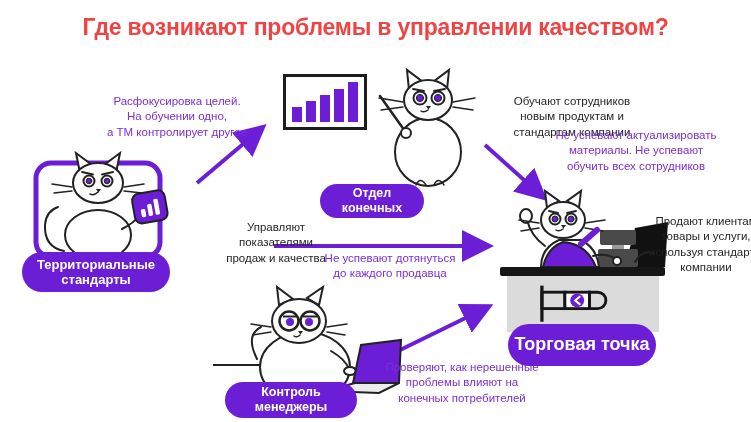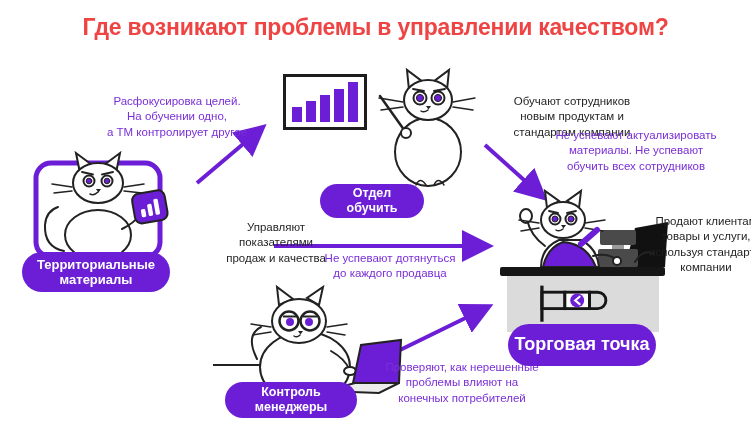--- a/index.html
+++ b/index.html
@@ -92,21 +92,21 @@
   </g>
   <path d="M68,44 L73,44 L70.5,47.5 Z" fill="#222"></path>
   <g transform="translate(103,50) rotate(-10)">
     <rect x="0" y="0" width="33" height="30" rx="7" class="fill-purple" stroke="#222" stroke-width="2"></rect>
     <rect x="7" y="16" width="4.5" height="8" rx="1.5" fill="#fff"></rect>
     <rect x="14" y="12" width="4.5" height="12" rx="1.5" fill="#fff"></rect>
     <rect x="21" y="8" width="4.5" height="16" rx="1.5" fill="#fff"></rect>
   </g>
 </svg>
 <div class="abs pill" style="left:22px;top:252px;width:148px;height:40px;font-size:13px;">Территориальные
-материалы</div>
+стандарты</div>
 
 <svg class="abs node" style="left:283px;top:74px;" width="84" height="56" viewBox="0 0 84 56">
   <rect x="1.5" y="1.5" width="81" height="53" fill="#fff" stroke="#1d1d1d" stroke-width="3"></rect>
   <g class="fill-purple">
     <rect x="9" y="33" width="10" height="15"></rect>
     <rect x="23" y="27" width="10" height="21"></rect>
     <rect x="37" y="21" width="10" height="27"></rect>
     <rect x="51" y="15" width="10" height="33"></rect>
     <rect x="65" y="8" width="10" height="40"></rect>
   </g>
@@ -131,21 +131,21 @@
         <line x1="31" y1="43" x2="9" y2="46"></line>
       <line x1="81" y1="38" x2="103" y2="34"></line>
         <line x1="81" y1="43" x2="101" y2="46"></line>
     </g>
     <path d="M44,121 Q48,112 54,121" fill="none" stroke-width="1.5"></path>
     <path d="M62,121 Q66,112 72,121" fill="none" stroke-width="1.5"></path>
   </g>
   <path d="M54,42 L59,42 L56.5,45.5 Z" fill="#222"></path>
 </svg>
 <div class="abs pill" style="left:320px;top:184px;width:104px;height:34px;font-size:12.5px;">Отдел
-обучить</div>
+конечных</div>
 
 <svg class="abs node" style="left:213px;top:283px;" width="190" height="122" viewBox="0 0 190 122">
   <line x1="0" y1="82" x2="100" y2="82" stroke="#222" stroke-width="2"></line>
   <g stroke="#222" stroke-width="2" fill="#fff" stroke-linecap="round">
     <path d="M44,76 Q32,52 48,44" fill="none"></path>
     <ellipse cx="92" cy="84" rx="45" ry="35"></ellipse>
     <path d="M66,22 L64,4 L80,16 Z"></path>
     <path d="M106,22 L110,4 L94,15 Z"></path>
     <ellipse cx="86" cy="38" rx="27" ry="22"></ellipse>
     <path d="M118,68 Q132,76 136,86" fill="none"></path>

